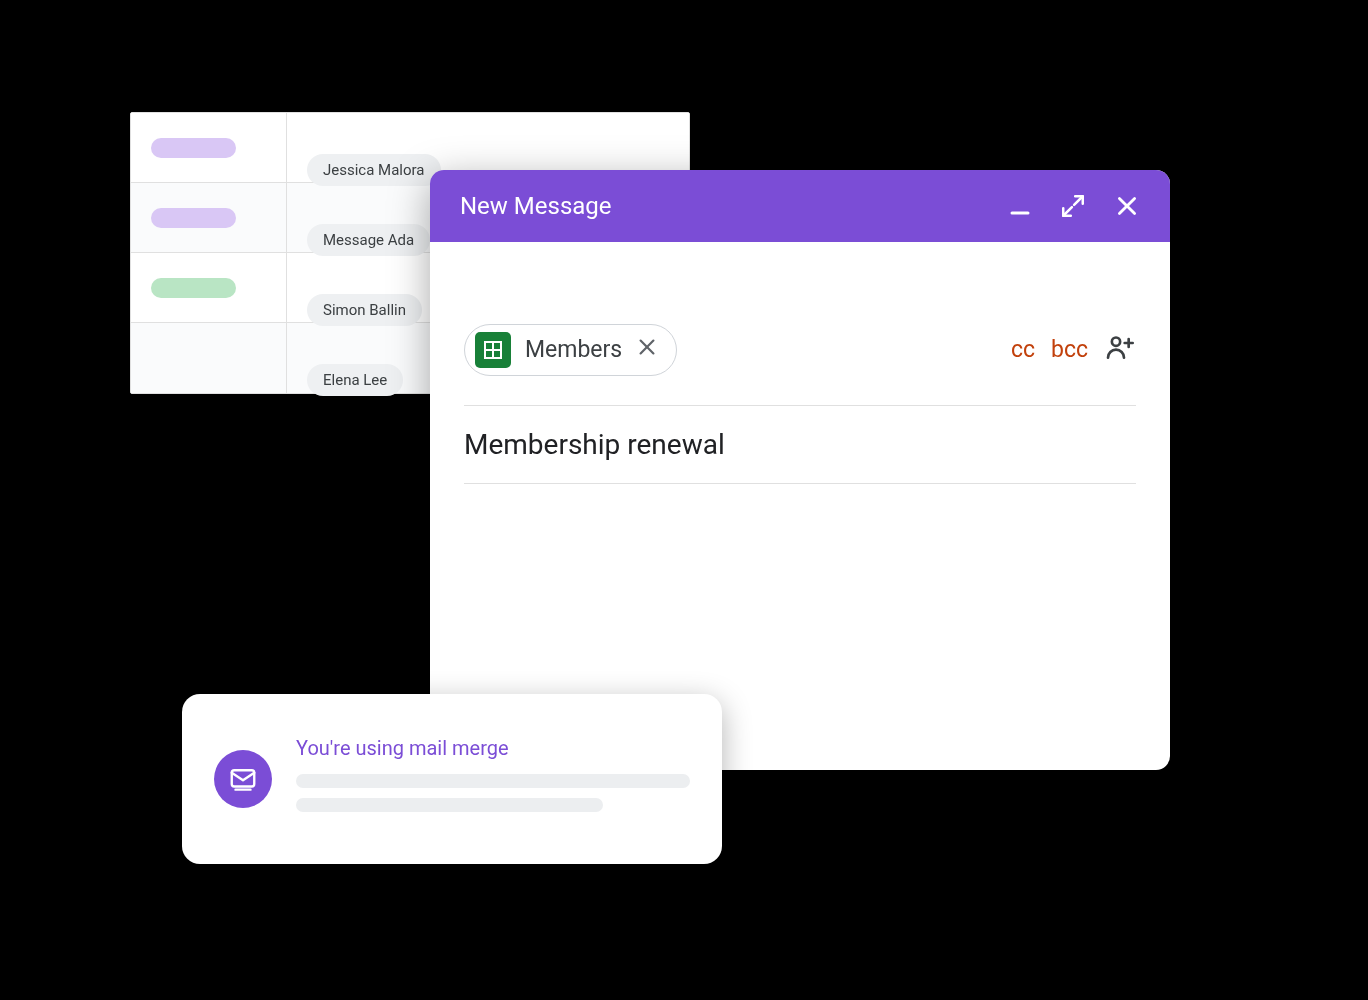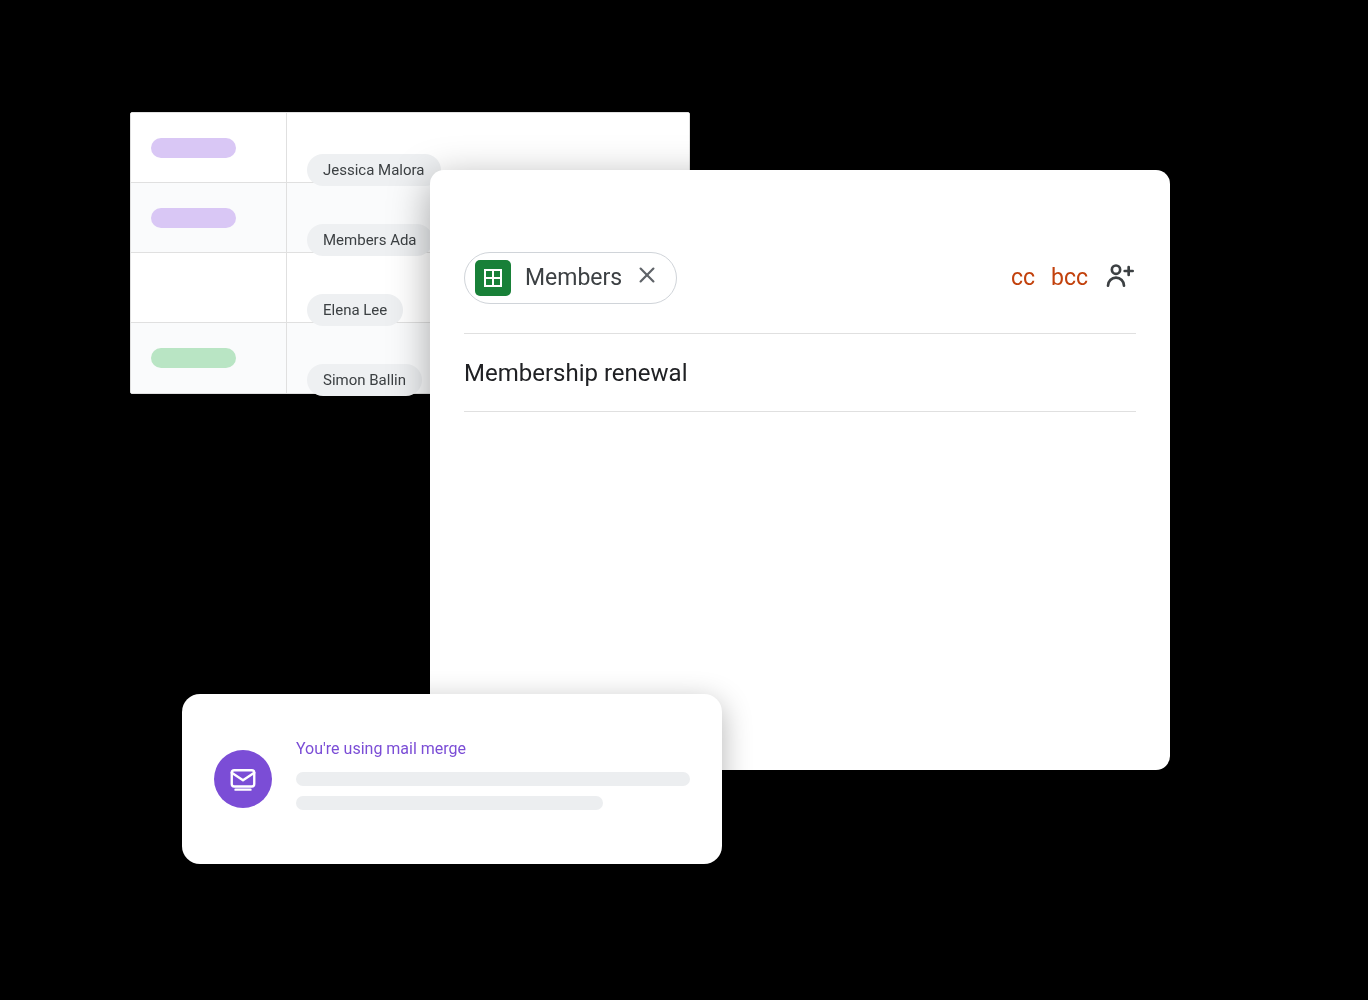--- a/index.html
+++ b/index.html
@@ -135,21 +135,21 @@
   }
   .to-chip-label { font-size: 23px; color: #3c4043; }
   .to-chip-x { font-size: 24px; color: #5f6368; cursor: pointer; }
   .to-right { display: flex; align-items: center; gap: 16px; font-size: 23px; color: #c2410c; }
 
   .subject-row {
     height: 78px;
     display: flex;
     align-items: center;
     border-bottom: 1px solid #e0e0e0;
-    font-size: 24px;
+    font-size: 28px;
     color: #202124;
   }
 
   .body-row {
     padding-top: 28px;
     font-size: 24px;
     color: #202124;
     display: flex;
     align-items: center;
     gap: 10px;
@@ -189,21 +189,21 @@
     background: #7b4dd6;
     border-radius: 50%;
     display: flex;
     align-items: center;
     justify-content: center;
     flex-shrink: 0;
   }
   .notice-text-col { flex: 1; }
   .notice-title {
     color: #7b4dd6;
-    font-size: 16px;
+    font-size: 20px;
     font-weight: 400;
     margin-bottom: 14px;
   }
   .skeleton {
     height: 14px;
     background: #eceef0;
     border-radius: 999px;
     margin-bottom: 10px;
   }
   .skeleton.s1 { width: 100%; }
@@ -219,40 +219,64 @@
       </div>
     <div class="name-cell">
         <span class="chip">Jessica Malora</span>
       </div>
   </div>
   <div class="sheet-row">
     <div class="pill-cell">
         <div class="pill purple"></div>
       </div>
     <div class="name-cell">
-        <span class="chip">Members Ada</span>
+        <span class="chip">Message Ada</span>
+      </div>
+  </div>
+  <div class="sheet-row">
+    <div class="pill-cell">
+        <div class="pill green"></div>
+      </div>
+    <div class="name-cell">
+        <span class="chip">Simon Ballin</span>
       </div>
   </div>
   <div class="sheet-row">
     <div class="pill-cell"></div>
     <div class="name-cell">
         <span class="chip">Elena Lee</span>
       </div>
   </div>
-  <div class="sheet-row">
-    <div class="pill-cell">
-        <div class="pill green"></div>
-      </div>
-    <div class="name-cell">
-        <span class="chip">Simon Ballin</span>
-      </div>
-  </div>
 </div>
 
 <div class="compose">
+  <div class="titlebar">
+    <span class="titlebar-title">New Message</span>
+    <div class="titlebar-actions">
+      <span>
+        <svg width="24" height="24" viewBox="0 0 24 24">
+            <line x1="4" y1="19" x2="20" y2="19" stroke="#fff" stroke-width="3" stroke-linecap="round"></line>
+          </svg>
+      </span>
+      <span>
+        <svg width="26" height="26" viewBox="0 0 24 24" fill="none" stroke="#fff" stroke-width="2.3" stroke-linecap="round" stroke-linejoin="round">
+            <path d="M14 3h7v7"></path>
+            <path d="M10 21H3v-7"></path>
+            <path d="M21 3l-8 8"></path>
+            <path d="M3 21l8-8"></path>
+          </svg>
+      </span>
+      <span>
+        <svg width="26" height="26" viewBox="0 0 24 24" fill="none" stroke="#fff" stroke-width="2.6" stroke-linecap="round">
+            <line x1="5" y1="5" x2="19" y2="19"></line>
+            <line x1="19" y1="5" x2="5" y2="19"></line>
+          </svg>
+      </span>
+    </div>
+  </div>
 
   <div class="compose-body">
     <div class="to-row">
       <div class="to-chip">
         <span class="sheets-icon"></span>
         <span class="to-chip-label">Members</span>
         <span class="to-chip-x">
           <svg width="22" height="22" viewBox="0 0 24 24" fill="none" stroke="#5f6368" stroke-width="2.4" stroke-linecap="round">
               <line x1="5" y1="5" x2="19" y2="19"></line>
               <line x1="19" y1="5" x2="5" y2="19"></line>

